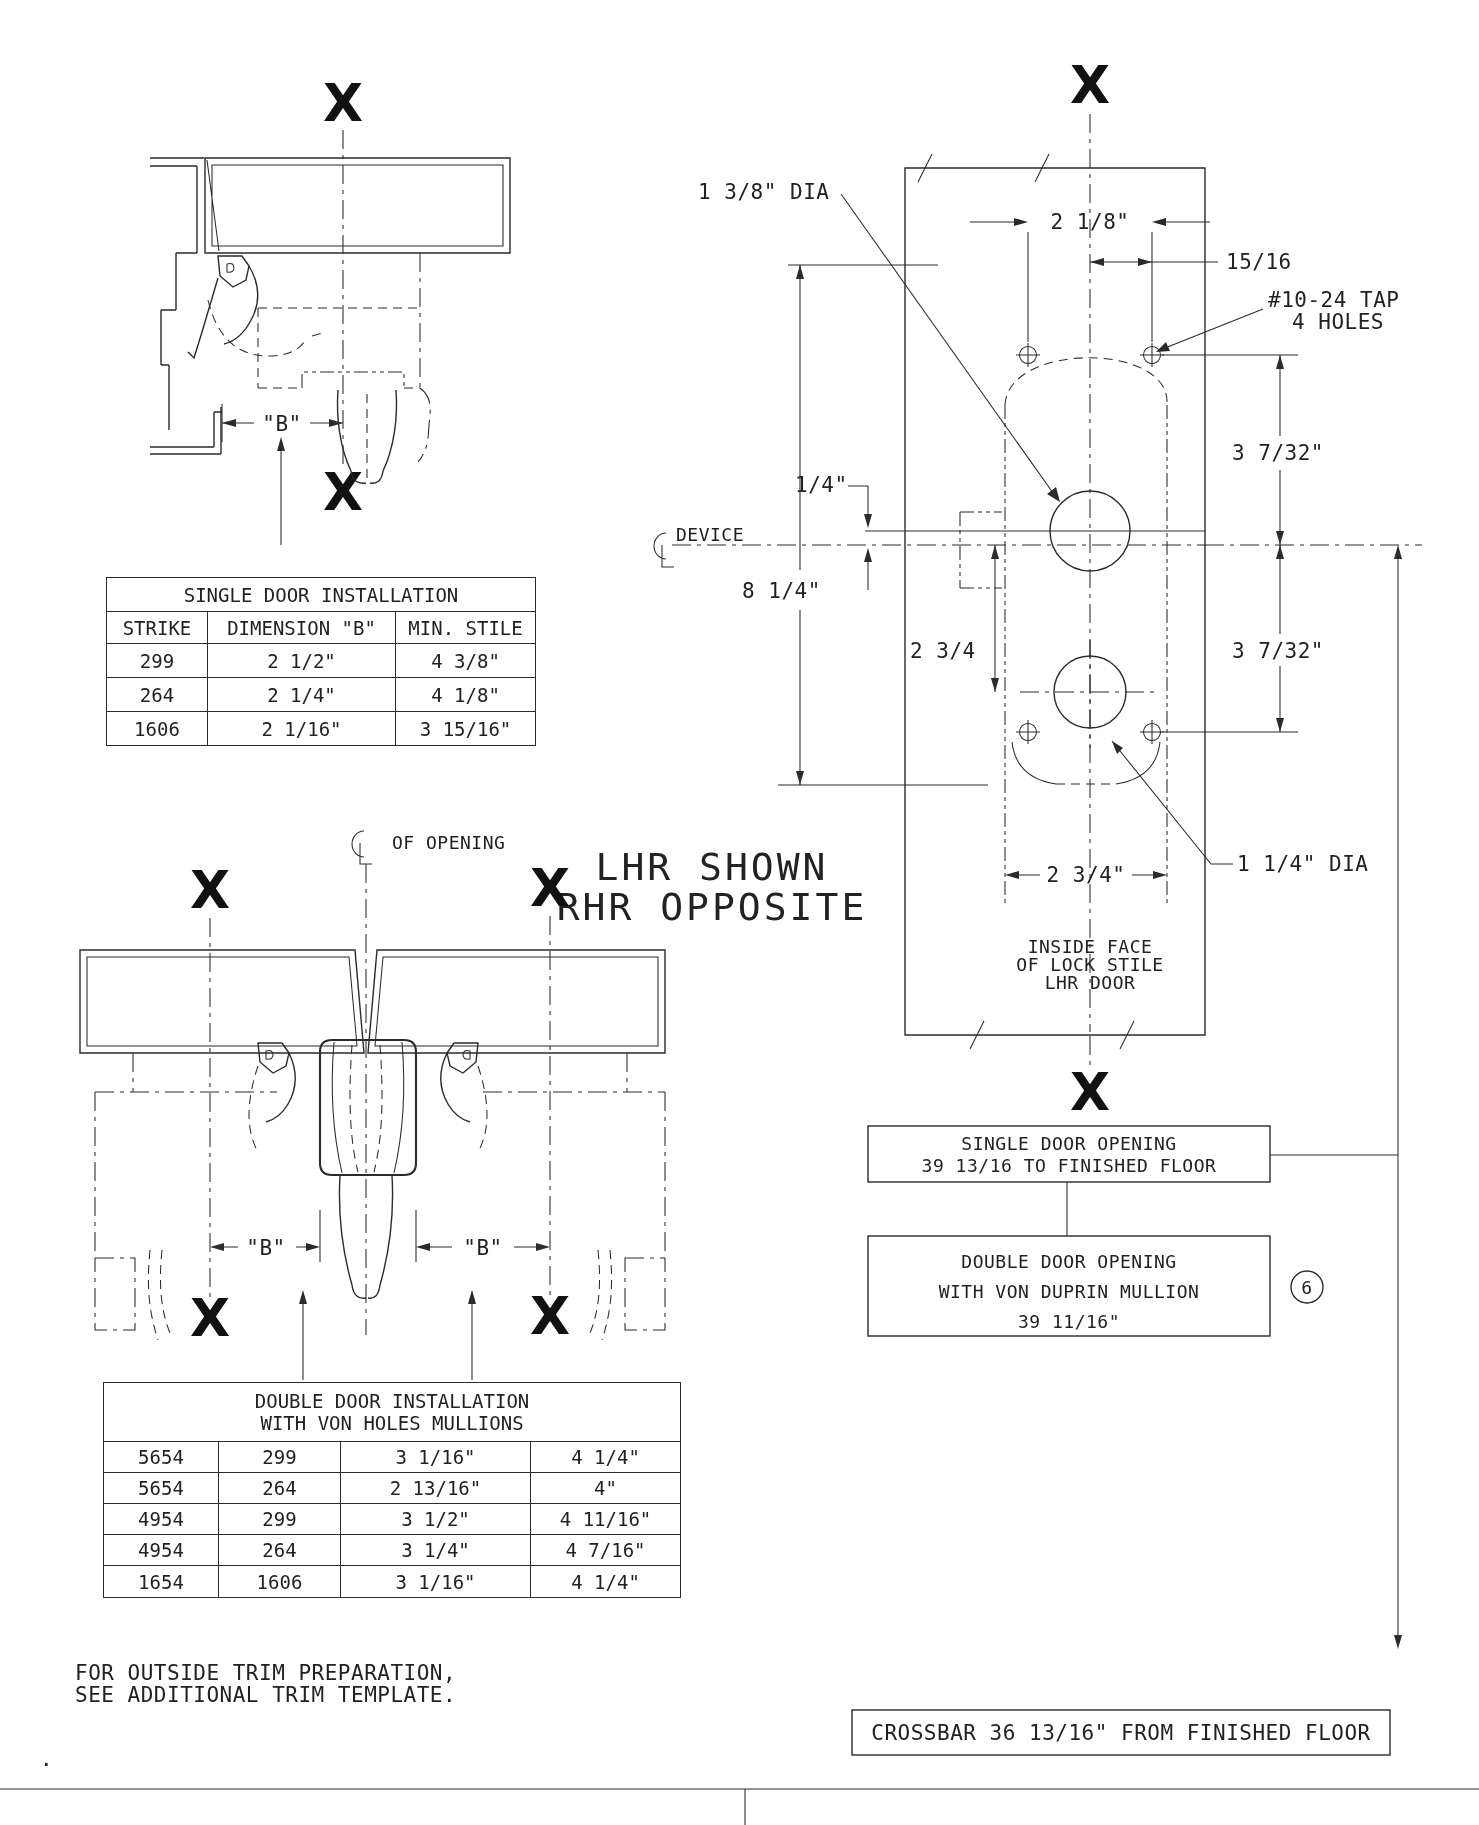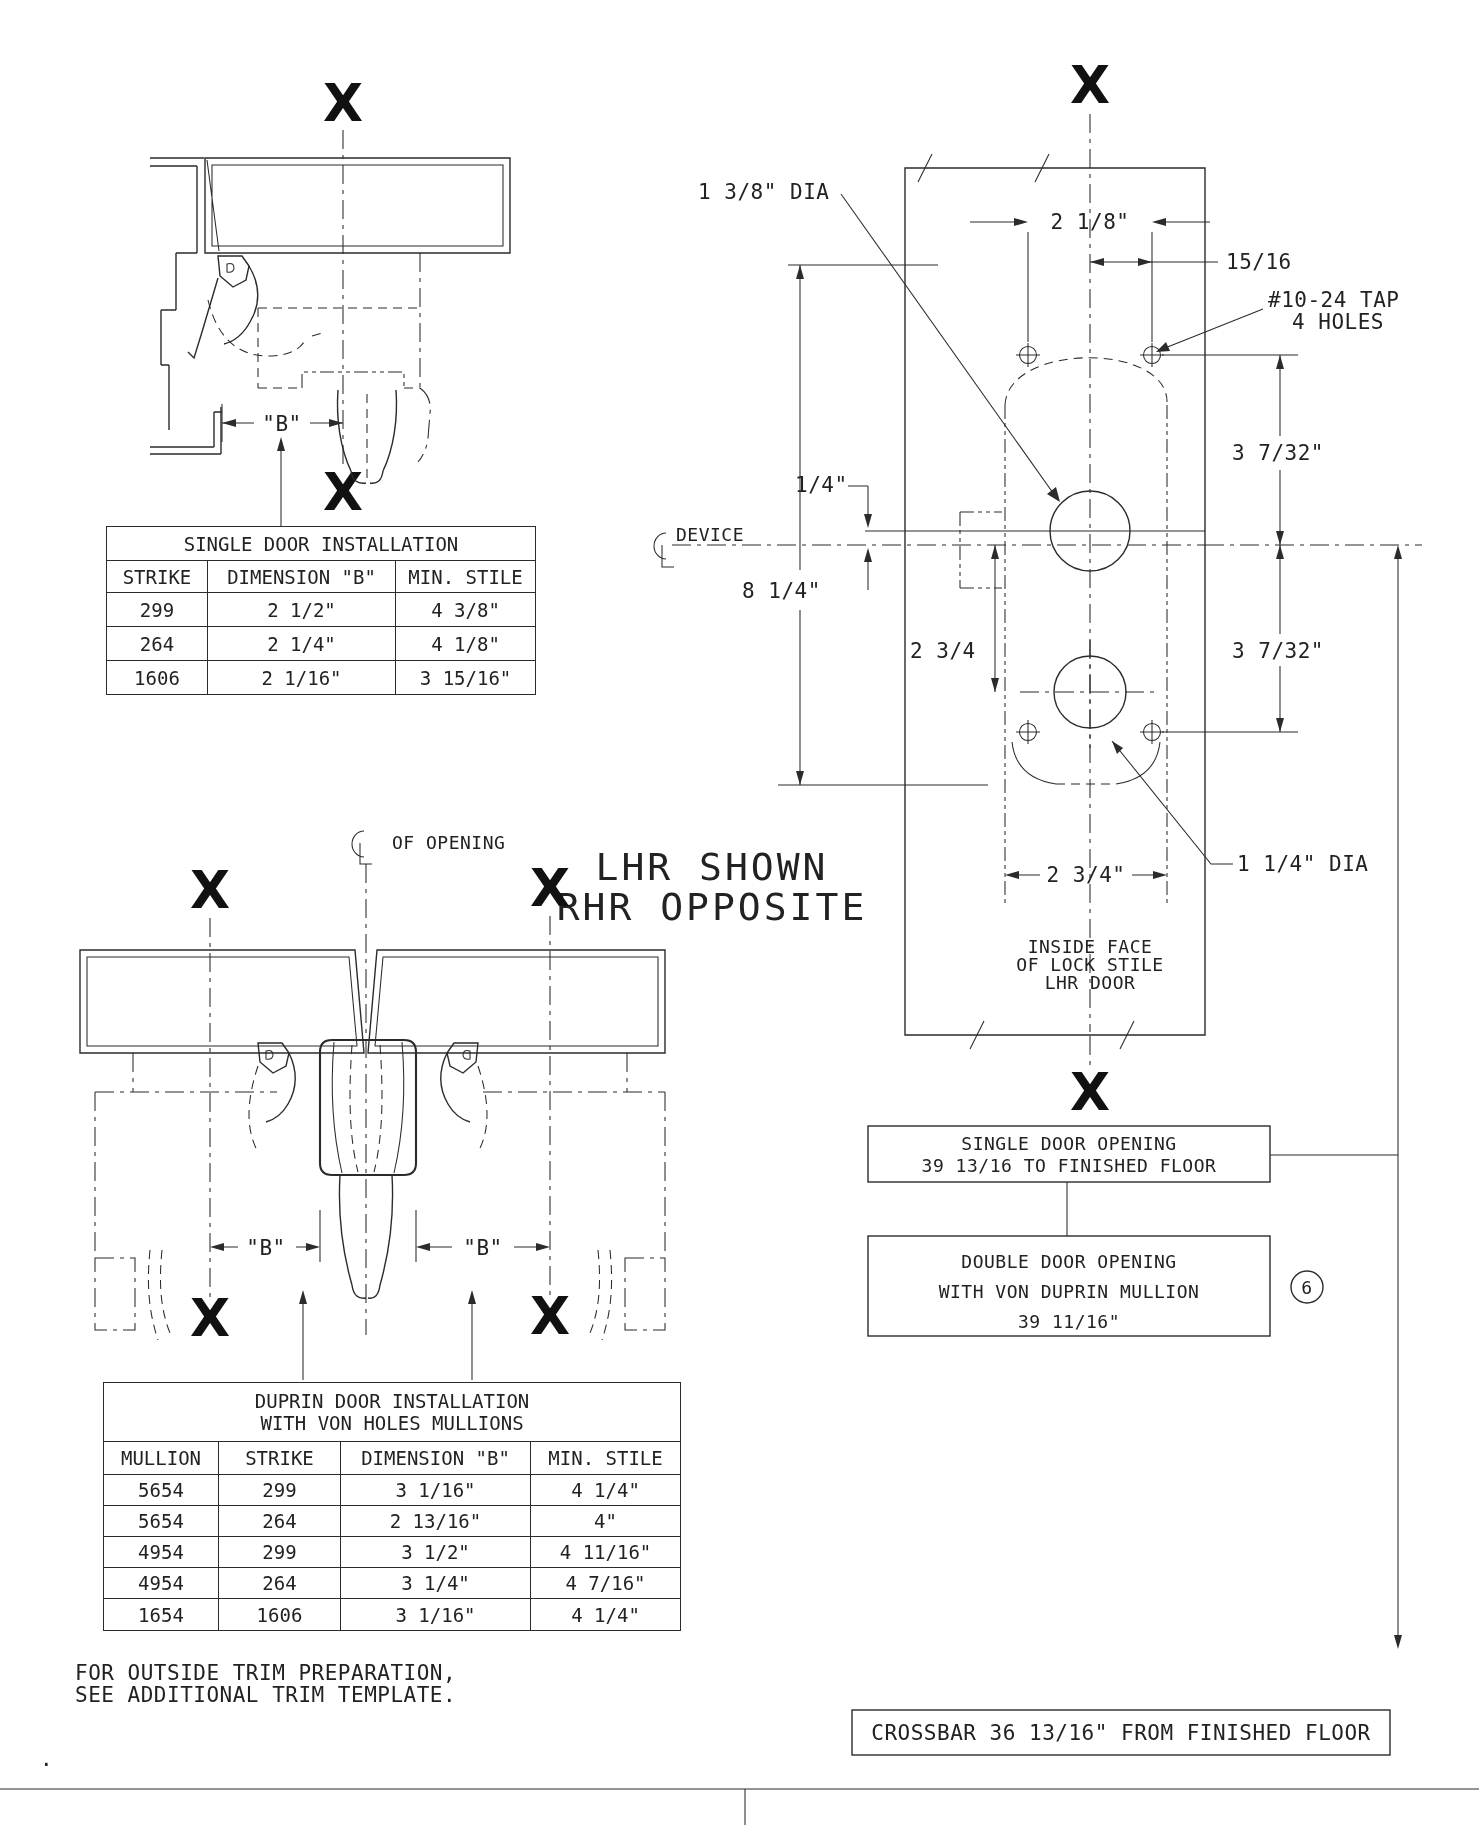--- a/index.html
+++ b/index.html
@@ -16,21 +16,21 @@
   text{fill:#222222;font-family:"DejaVu Sans Mono","Liberation Mono",monospace;}
   .t{font-size:21px;letter-spacing:0.5px;}
   .ts{font-size:18px;letter-spacing:0.5px;}
   .tmid{text-anchor:middle;}
   .tbig{font-size:38px;letter-spacing:3px;text-anchor:middle;}
   .x{font-size:52px;font-weight:bold;font-family:"DejaVu Sans","Liberation Sans",sans-serif;
      text-anchor:middle;fill:#111;}
   table{position:absolute;border-collapse:collapse;table-layout:fixed;background:#fff;}
   td{border:1.5px solid #2b2b2b;text-align:center;font-size:19px;color:#222;
      font-family:"DejaVu Sans Mono","Liberation Mono",monospace;padding:0;}
-  #single-table{left:106px;top:526px;width:429px;padding-left:40px;}
+  #single-table{left:106px;top:577px;width:429px;padding-left:40px;}
   #double-table{left:103px;top:1382px;width:578px;}
   .rowh{height:34px;}
 </style>
 </head>
 <body>
 
 <div id="page">
 
 <svg width="1479" height="1825" viewBox="0 0 1479 1825">
 
@@ -354,30 +354,24 @@
 <table id="double-table">
   <colgroup>
         <col style="width:115px">
         <col style="width:122px">
         <col style="width:190px">
         <col style="width:150px">
       </colgroup>
   <tbody>
         <tr>
           <td colspan="4" style="height:58px">
-    <div>DUPRIN DOOR INSTALLATION</div>
+    <div>DOUBLE DOOR INSTALLATION</div>
     <div>WITH VON HOLES MULLIONS</div>
   </td>
         </tr>
-  <tr>
-    <td style="height:32px">MULLION</td>
-    <td>STRIKE</td>
-    <td>DIMENSION "B"</td>
-    <td>MIN. STILE</td>
-  </tr>
   <tr style="height:31px">
     <td>5654</td>
     <td>299</td>
     <td>3 1/16"</td>
     <td>4 1/4"</td>
   </tr>
   <tr style="height:31px">
     <td>5654</td>
     <td>264</td>
     <td>2 13/16"</td>

